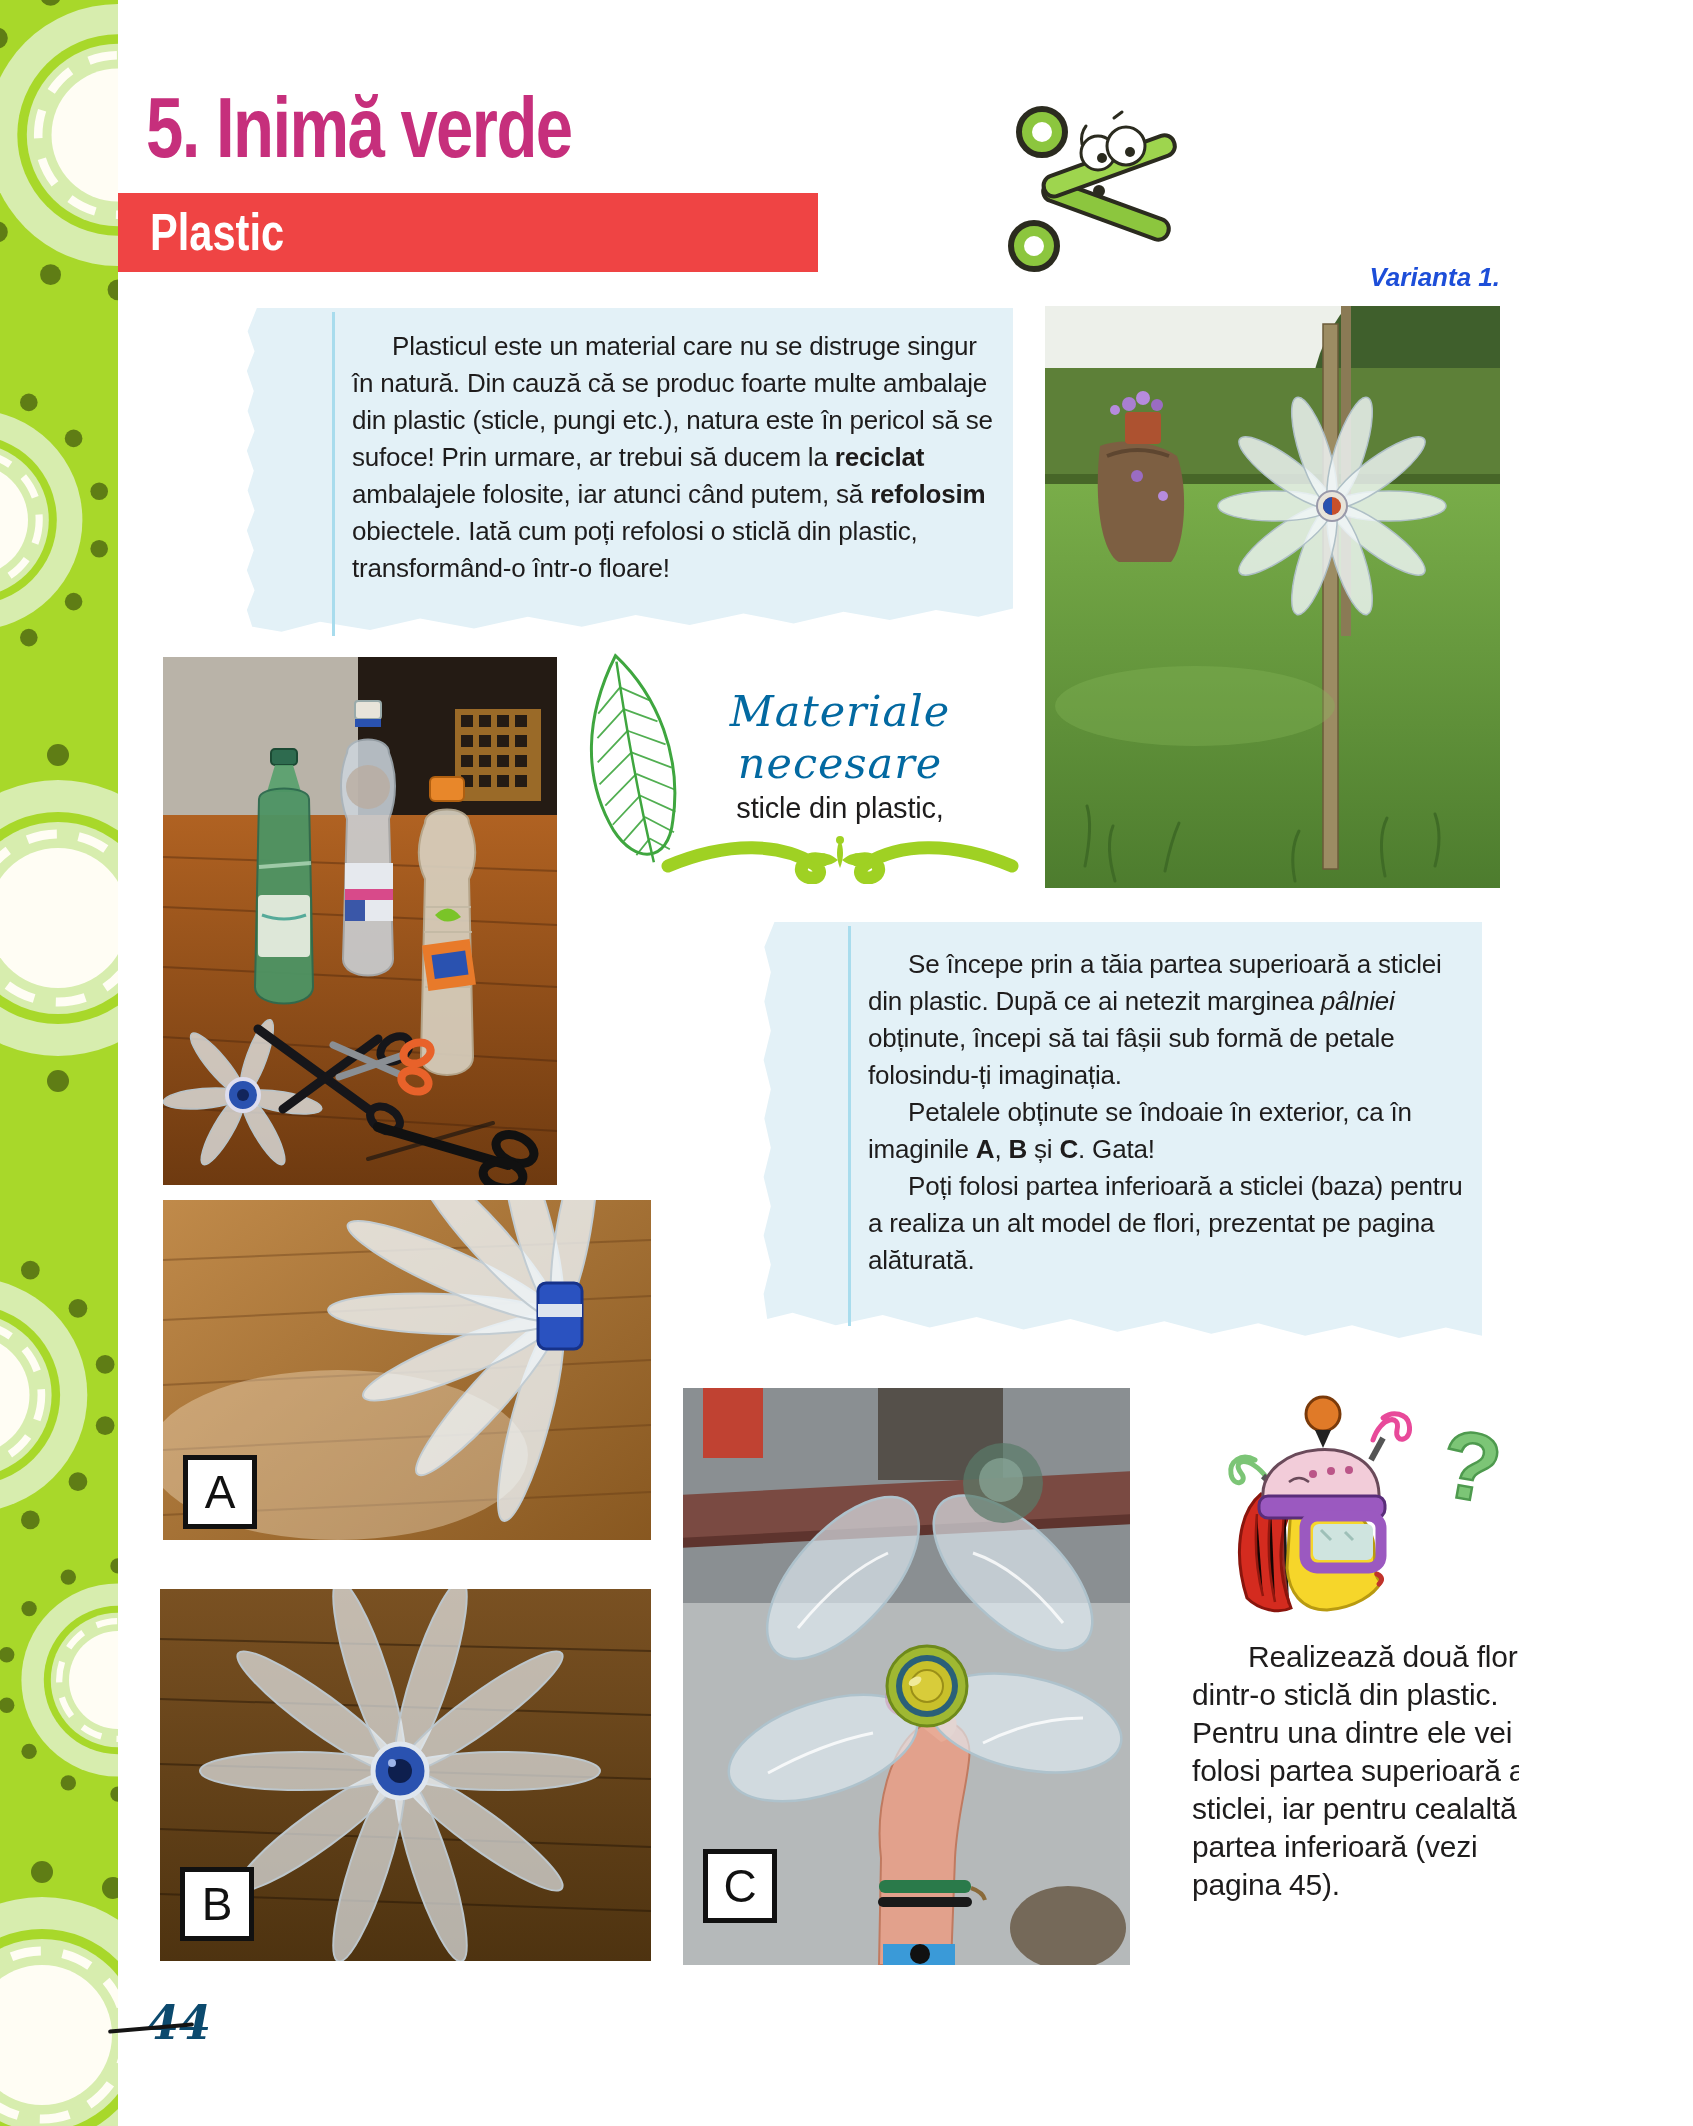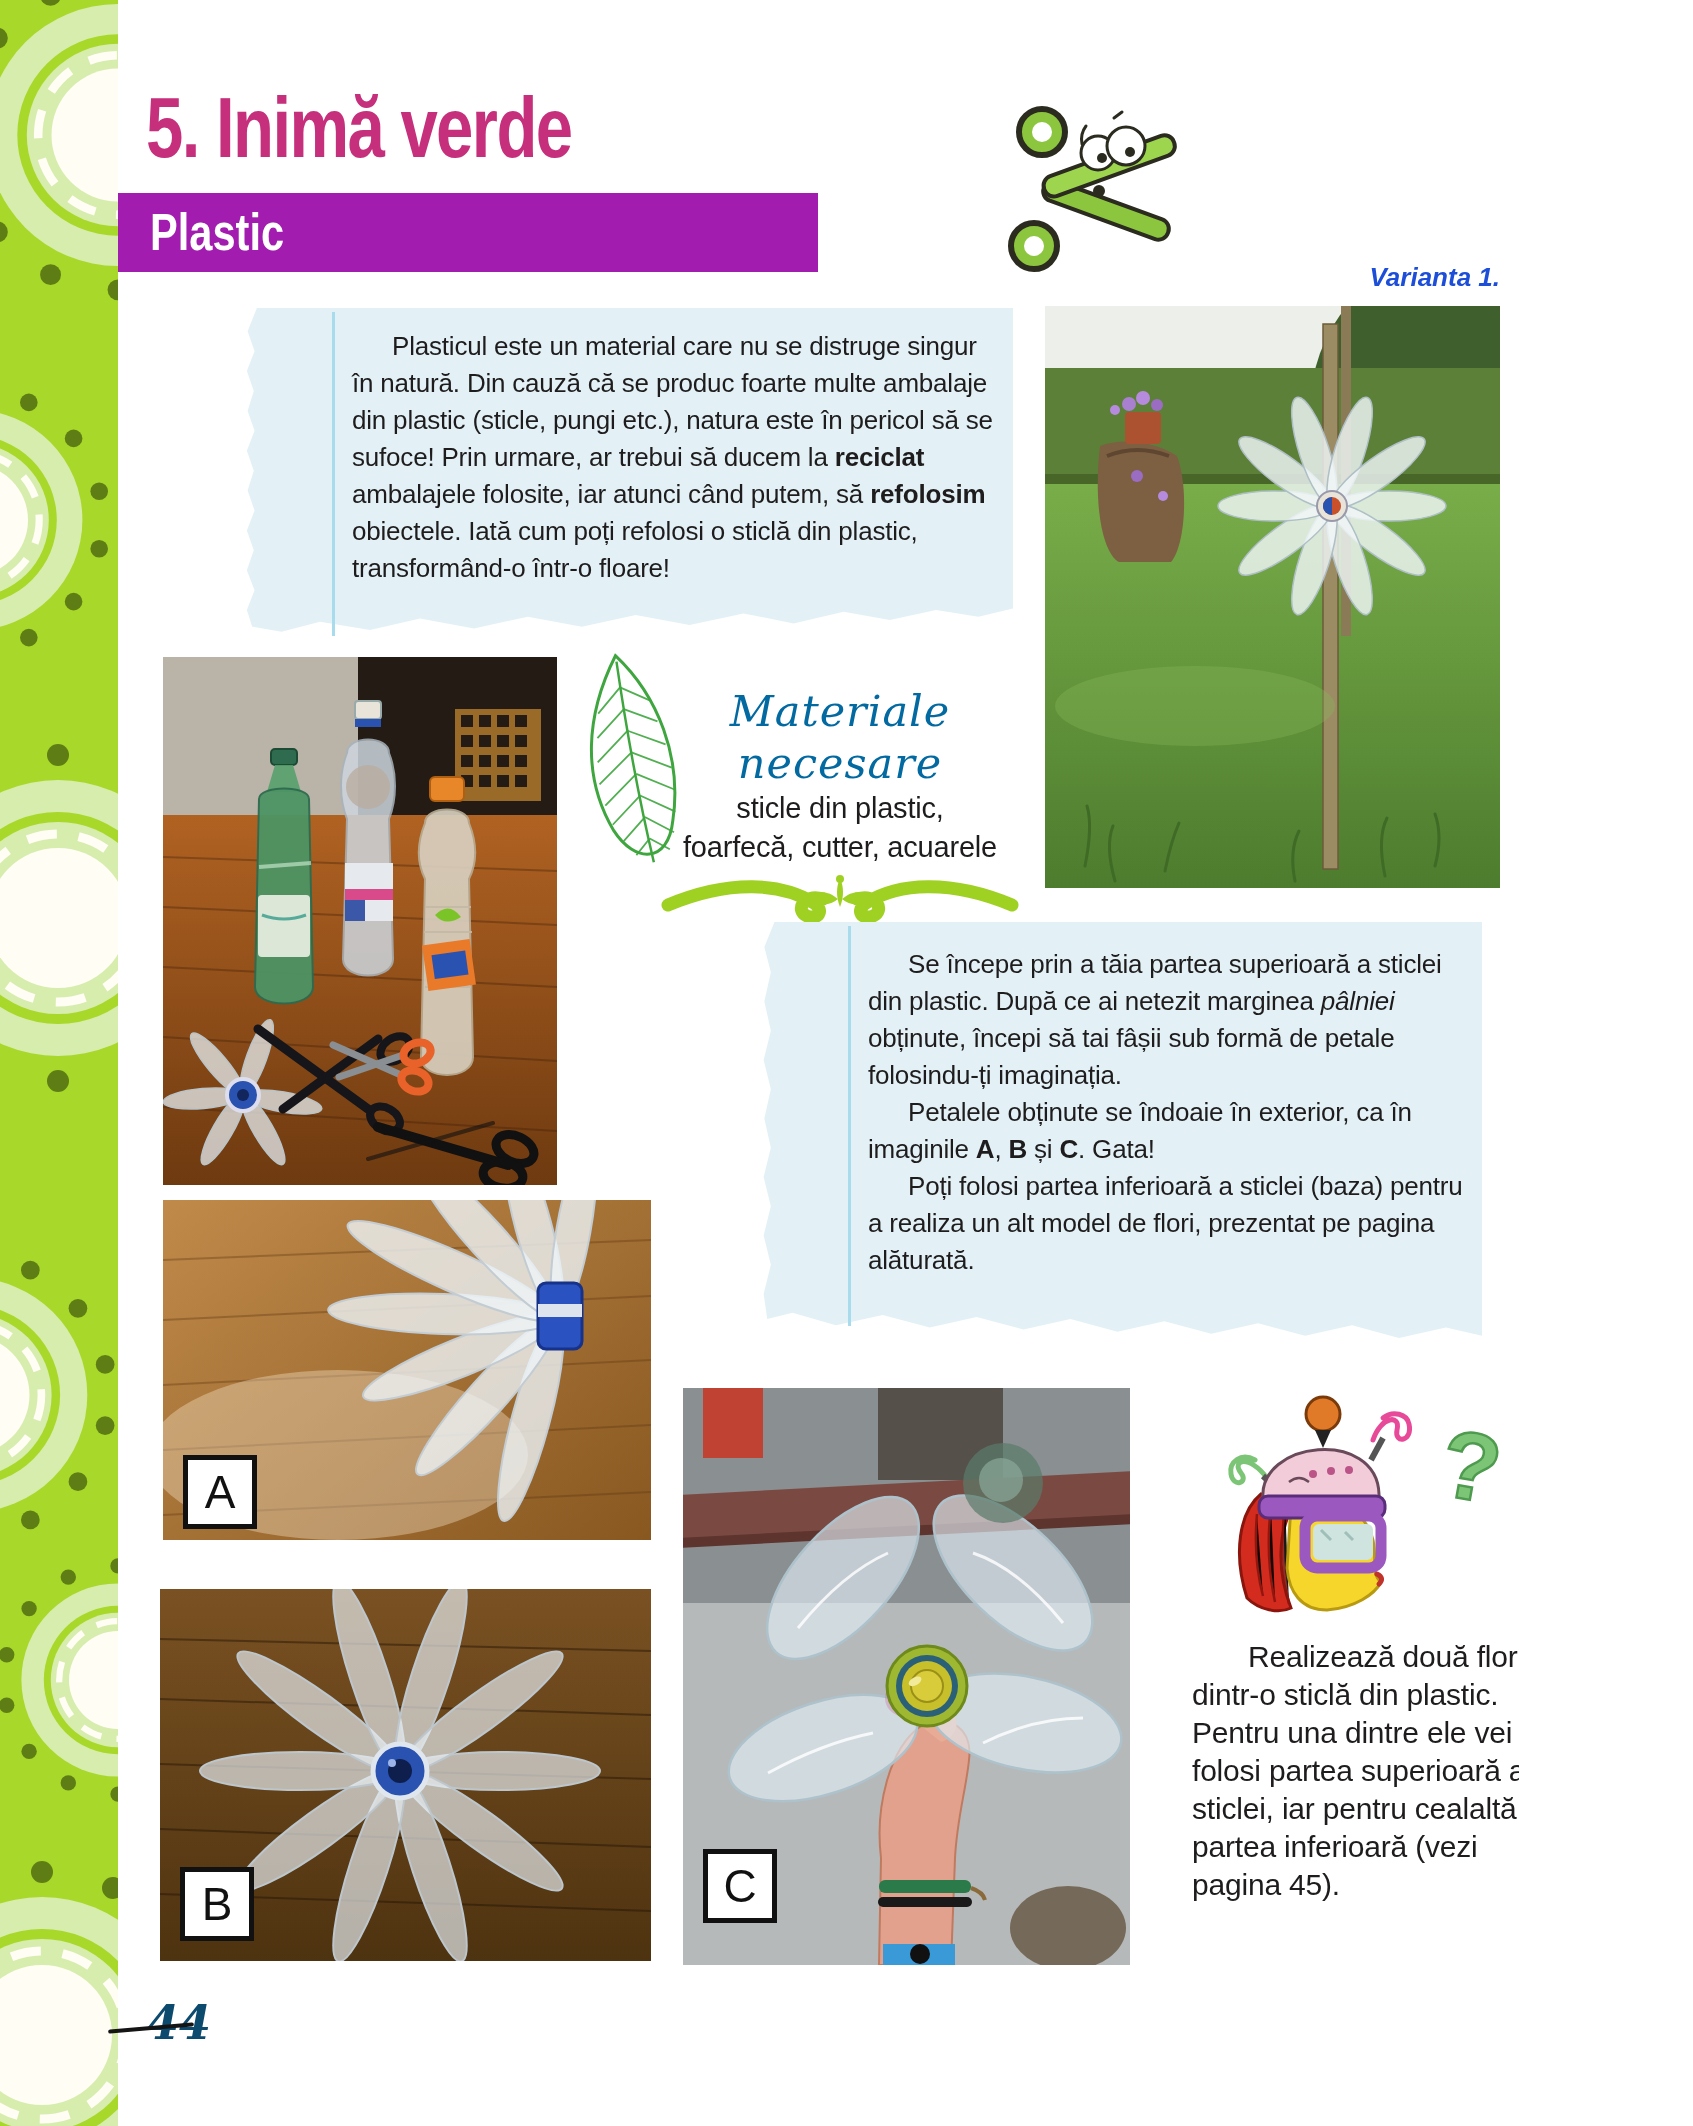--- a/index.html
+++ b/index.html
@@ -3,21 +3,21 @@
 <meta charset="utf-8">
 <style>
   html,body{margin:0;padding:0;background:#ffffff;}
   #page{position:relative;width:1519px;height:2126px;background:#ffffff;overflow:hidden;
         font-family:"Liberation Sans",sans-serif;color:#1e1c1c;}
   .abs{position:absolute;}
 
   
   .chapter-title{left:146px;top:84px;font-size:86px;font-weight:bold;color:#c62f7c;
      white-space:nowrap;transform:scaleX(.78);transform-origin:0 0;letter-spacing:-2px;line-height:1;}
-  .section-bar{left:118px;top:193px;width:700px;height:79px;background:#a21caf;}
+  .section-bar{left:118px;top:193px;width:700px;height:79px;background:#ef4444;}
   .section-bar span{display:inline-block;padding-left:40px;font-size:52px;font-weight:bold;color:#ffffff;
      line-height:79px;transform:scaleX(.8);transform-origin:0 0;}
   .variant-label{left:1160px;top:262px;width:340px;text-align:right;font-size:26px;font-weight:bold;
      font-style:italic;color:#1d4ed8;}
 
   
   .bluebox{background:#e3f1f7;}
   .box1{left:243px;top:308px;width:770px;height:332px;
     clip-path:polygon(1.8% 0%,100% 0%,100% 90.5%,95.5% 93%,90% 91%,84% 94%,78% 91.5%,71.5% 95%,65% 92%,58% 95.5%,51% 92.5%,44% 96%,37% 93%,30% 96.5%,23% 93.5%,16.5% 97%,10% 94.5%,5% 97.5%,1.2% 96%,.5% 91%,1.5% 85%,.5% 79%,1.4% 73%,.5% 67%,1.5% 61%,.6% 55%,1.4% 49%,.5% 43%,1.5% 37%,.6% 31%,1.4% 25%,.5% 19%,1.5% 13%,.6% 7%,1.8% 0%);}
   .box2{left:760px;top:922px;width:722px;height:418px;
@@ -197,21 +197,20 @@
           <path d="M63,172 L38,192 M63,172 L89,192"></path>
           <path d="M64,194 L48,208 M64,194 L82,208"></path>
         </g>
       </g>
     </svg>
   </div>
 
   <div class="abs materials">
     <div class="script">Materiale necesare</div>
     <div class="mline">sticle din plastic,</div>
-    <div class="mline">foarfecă, cutter, acuarele</div>
     <div style="margin-top:6px;">
       <svg width="360" height="50" viewBox="0 0 360 50">
         <g stroke="#9fd123" stroke-width="13" fill="none" stroke-linecap="round">
           <path d="M8,32 C70,6 122,10 154,30 C165,38 158,47 147,43 C135,38 143,20 163,26"></path>
           <path d="M352,32 C290,6 238,10 206,30 C195,38 202,47 213,43 C225,38 217,20 197,26"></path>
         </g>
         <g fill="#9fd123">
           <path d="M180,34 C176,24 176,14 180,5 C184,14 184,24 180,34 Z"></path>
           <path d="M178,26 C166,16 156,18 150,26 C158,33 170,33 178,26 Z"></path>
           <path d="M182,26 C194,16 204,18 210,26 C202,33 190,33 182,26 Z"></path>

